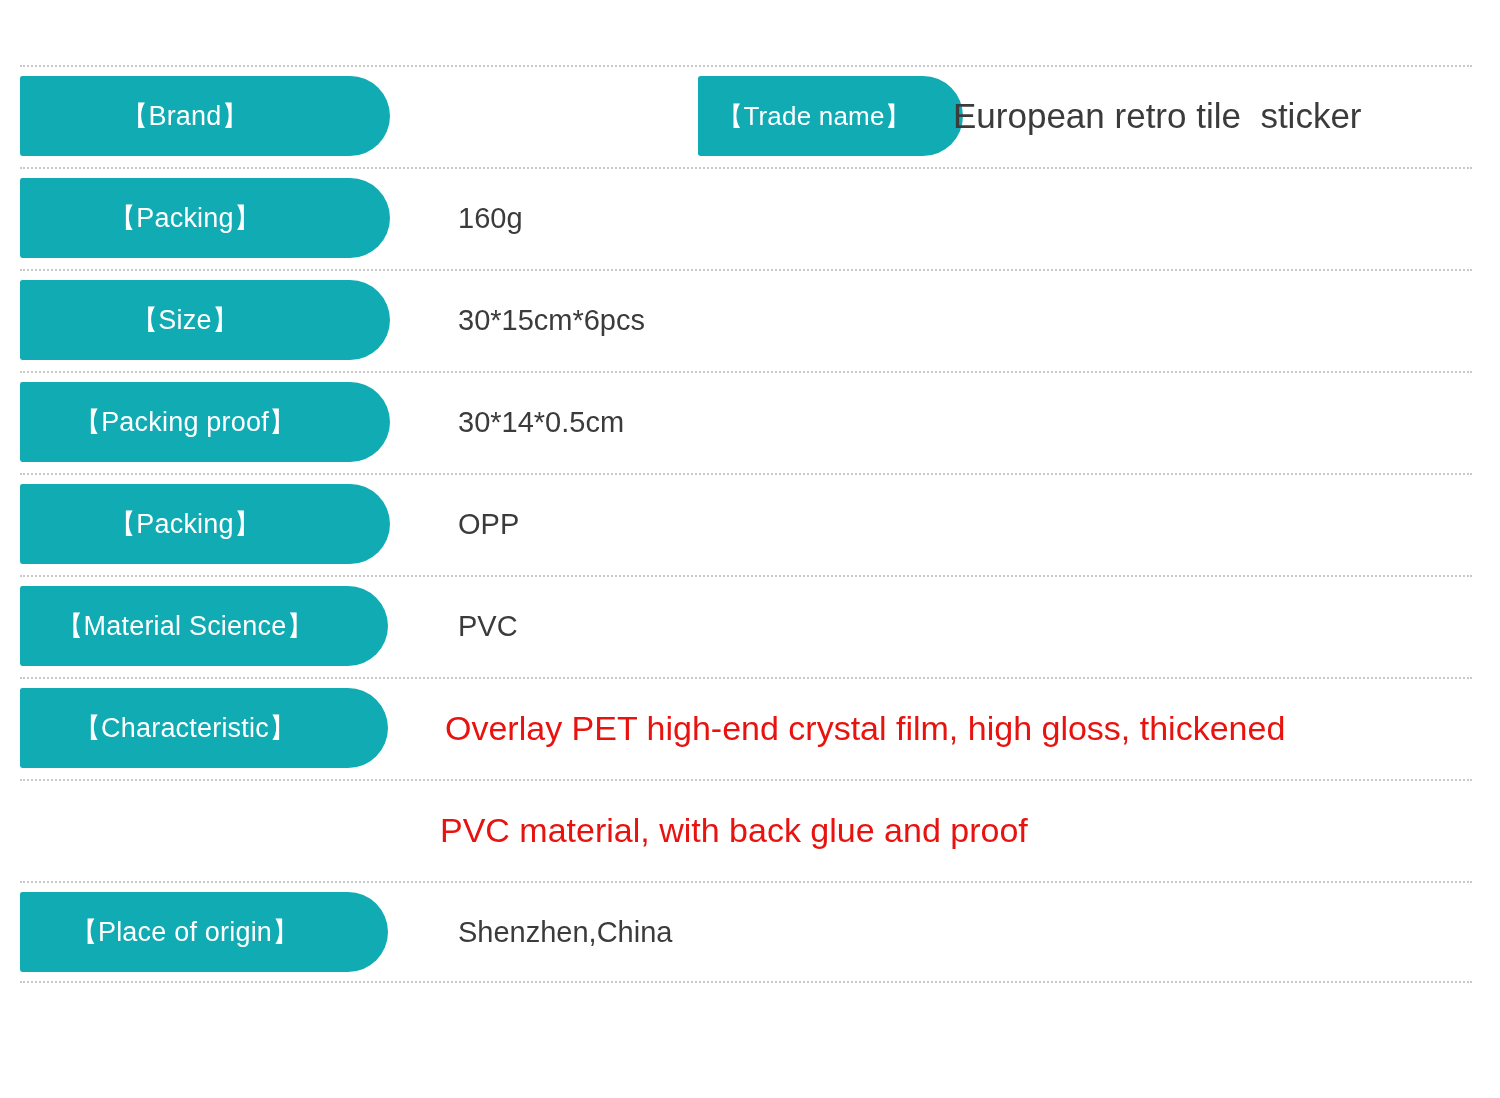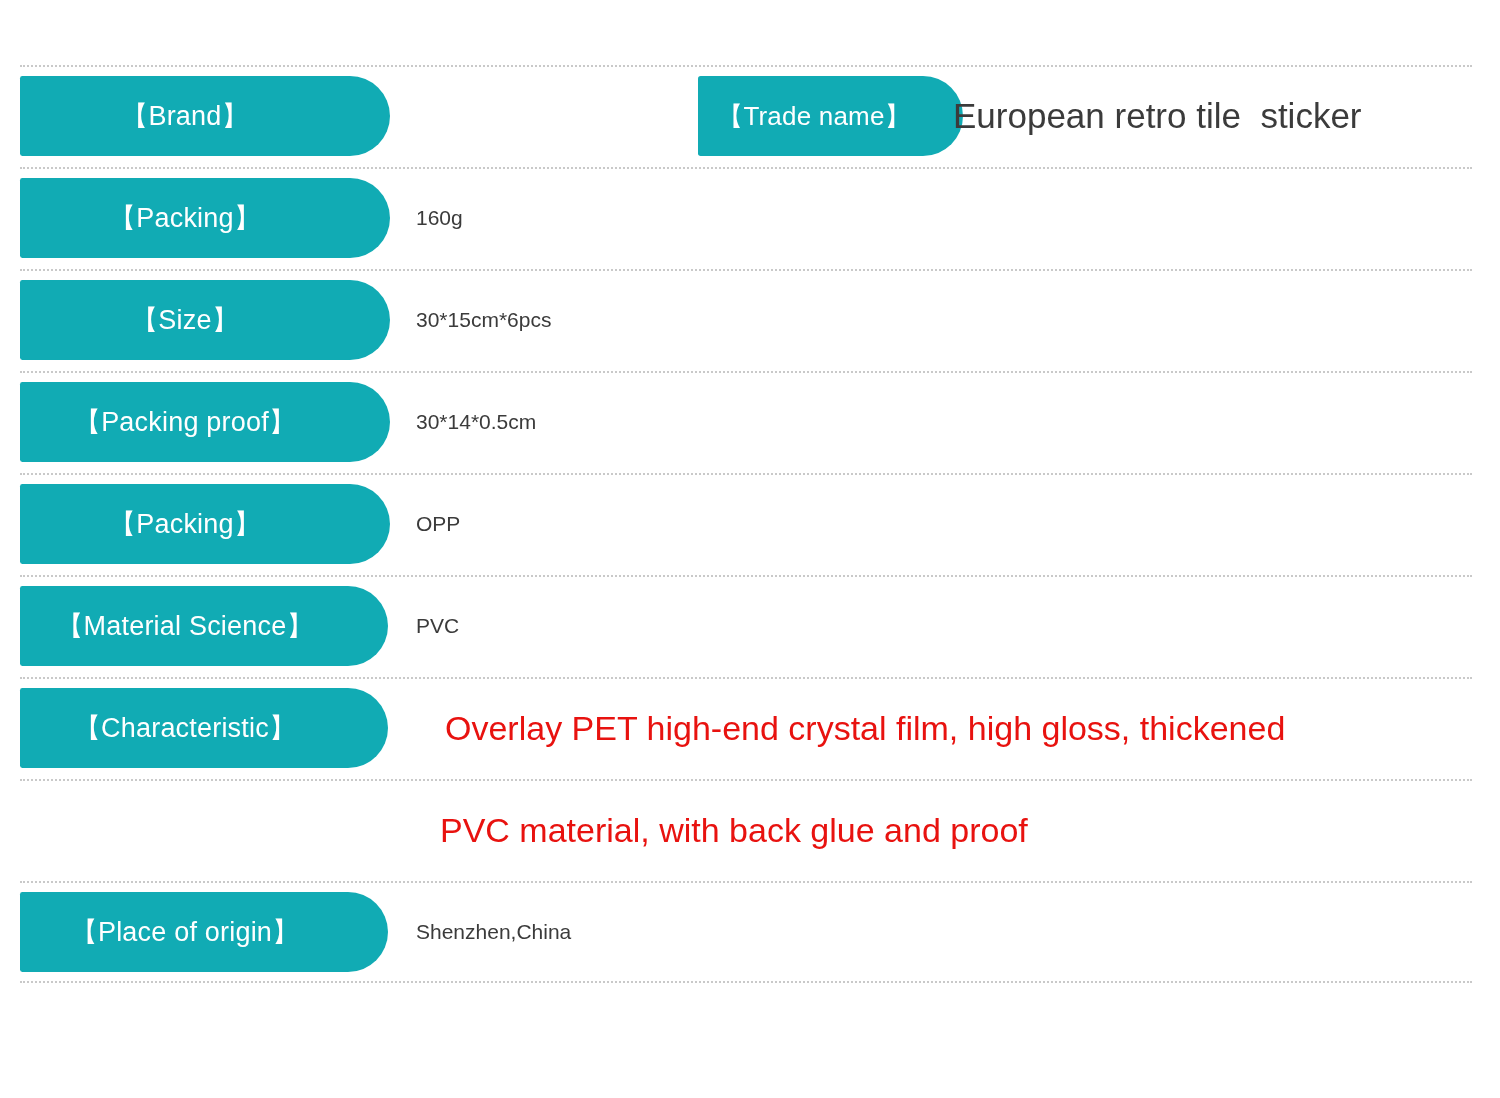--- a/index.html
+++ b/index.html
@@ -64,27 +64,27 @@
     color: #ffffff;
     font-size: 27px;
     font-weight: 400;
     letter-spacing: 0.2px;
     white-space: nowrap;
   }
 
   
   .value-text {
     position: absolute;
-    left: 416px;
+    left: 458px;
     top: 11px;
     height: 80px;
     display: flex;
     align-items: center;
     color: #3b3b3b;
-    font-size: 21px;
+    font-size: 29px;
     font-weight: 400;
     white-space: pre;
   }
   .value-text.emphasis {
     color: #e8120f;
     left: 445px;
     font-size: 34px;
   }
   .value-text.emphasis.cont {
     left: 440px;

